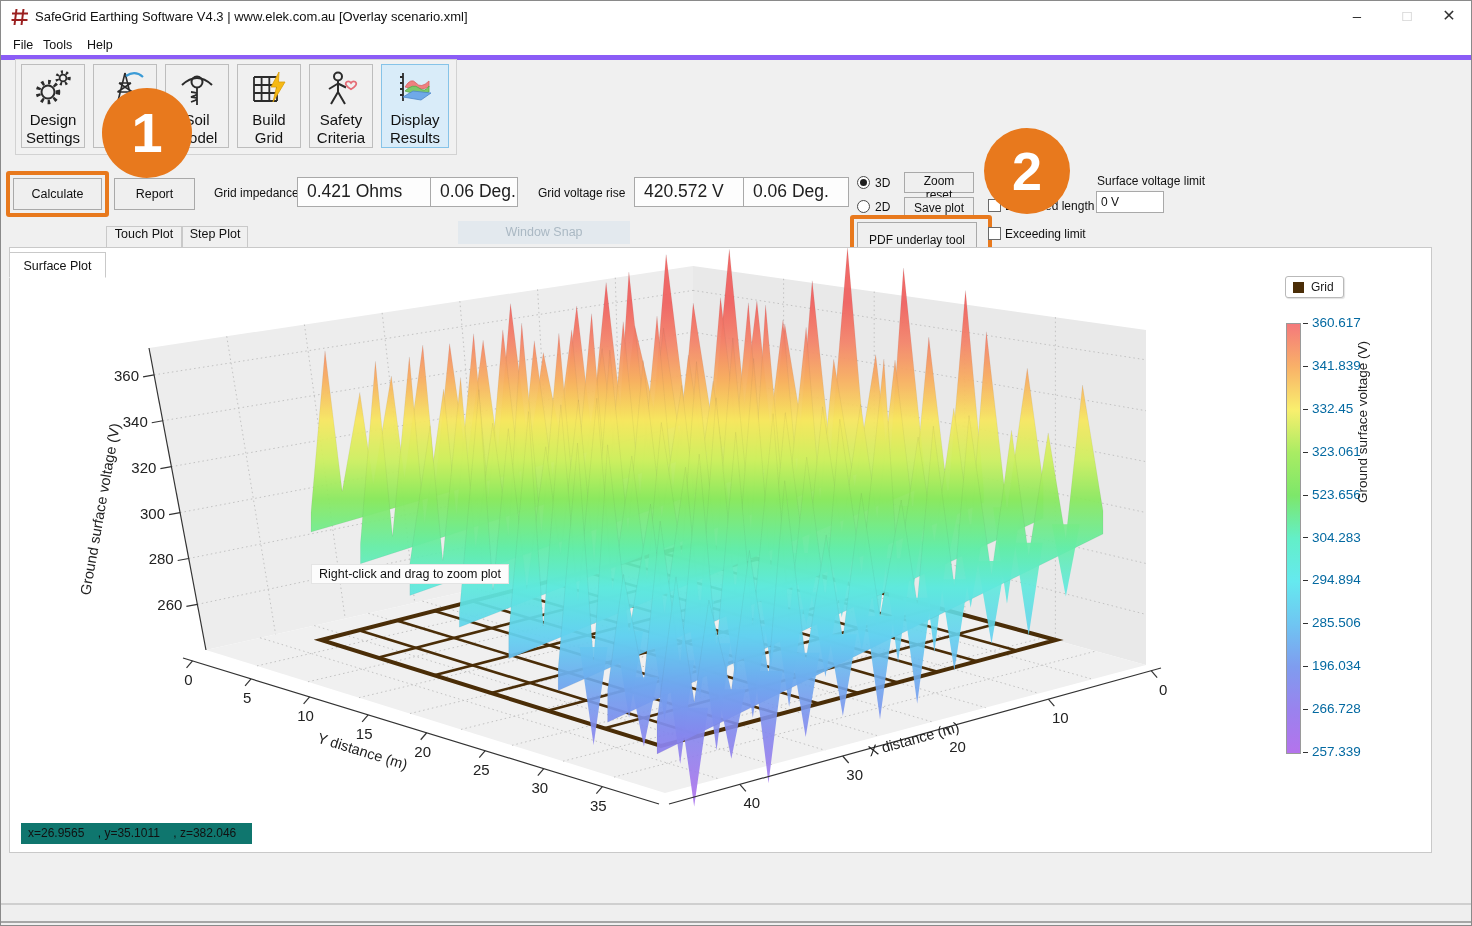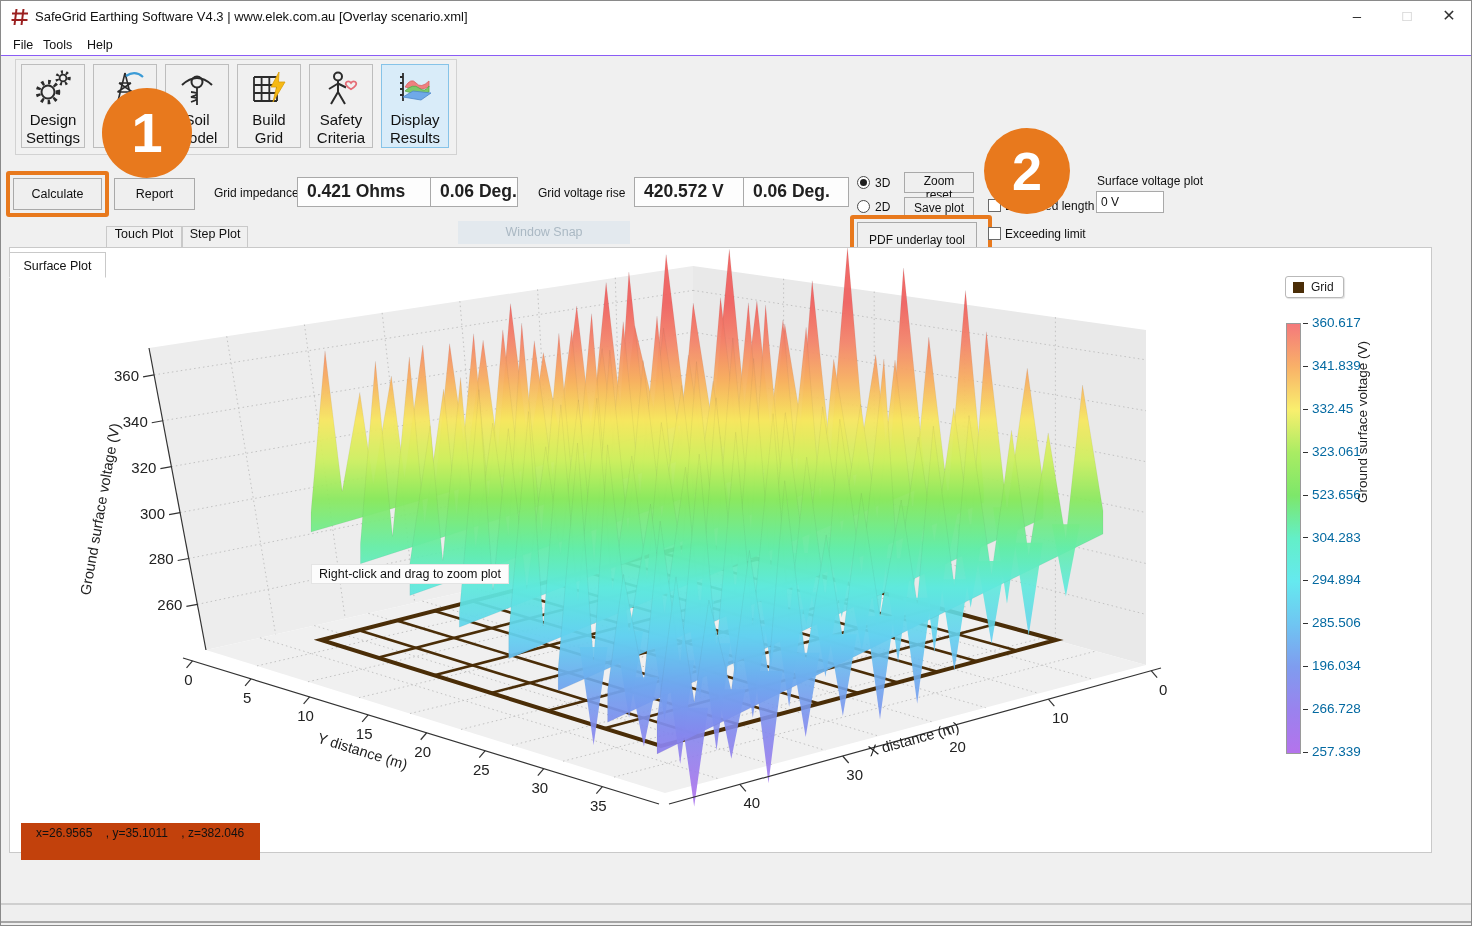--- a/index.html
+++ b/index.html
@@ -5,35 +5,35 @@
   html,body{margin:0;padding:0;background:#444;}
   #window{position:relative;width:1472px;height:926px;background:#f0f0f0;
     font-family:"Liberation Sans",sans-serif;color:#1a1a1a;overflow:hidden;
     border:1px solid #8a8a8a;box-sizing:border-box;}
   .abs{position:absolute;}
   
   #titlebar{position:absolute;left:0;top:0;width:100%;height:32px;background:#ffffff;}
   #title-text{position:absolute;left:34px;top:8px;font-size:13px;color:#111;}
   .winbtn{position:absolute;top:0;width:44px;height:30px;text-align:center;line-height:30px;font-size:15px;color:#333;}
   
-  #menubar{position:absolute;left:0;top:32px;width:100%;height:22px;background:#ffffff;border-bottom:1px solid #8b5cf6;}
+  #menubar{position:absolute;left:0;top:32px;width:100%;height:22px;background:#ffffff;border-bottom:5px solid #8b5cf6;}
   .menu-item{position:absolute;top:3px;font-size:12.5px;color:#111;padding:2px 4px;}
   
   #toolbar-box{position:absolute;left:14px;top:58px;width:440px;height:94px;background:#f1f1f1;border:1px solid #d2d2d2;}
   .tbtn{position:absolute;top:63px;width:64px;height:84px;background:#f0f0f0;border:1px solid #bdbdbd;
     text-align:center;box-sizing:border-box;}
   .tbtn.active{background:#d9ecf9;border:1px solid #86c3e8;}
   .tbtn .ticon{display:block;margin:4px auto 0;width:40px;height:40px;}
   .tbtn .tlabel{display:block;font-size:15px;line-height:18px;white-space:pre-line;color:#111;margin-top:2px;}
   
   .btn{position:absolute;background:#efefef;border:1px solid #a9a9a9;font-size:12.5px;color:#111;
     text-align:center;box-sizing:border-box;font-family:"Liberation Sans",sans-serif;}
   .lbl{position:absolute;font-size:12px;color:#111;white-space:nowrap;}
   .field{position:absolute;background:#fdfdfd;border:1px solid #a9a9a9;box-sizing:border-box;
-    font-size:17.5px;color:#202020;padding:3px 0 0 9px;height:30px;font-weight:bold;}
+    font-size:17.5px;color:#202020;padding:3px 0 0 9px;height:30px;}
   .radio{position:absolute;width:13px;height:13px;border:1px solid #4a4a4a;border-radius:50%;background:#fff;box-sizing:border-box;}
   .radio.sel::after{content:"";position:absolute;left:2px;top:2px;width:7px;height:7px;border-radius:50%;background:#1f1f1f;}
   .chk{position:absolute;width:13px;height:13px;border:1px solid #6a6a6a;background:#fff;box-sizing:border-box;}
   .hl{position:absolute;border:4px solid #E8791D;border-radius:3px;background:transparent;pointer-events:none;}
   .badge{position:absolute;background:#E8791D;border-radius:50%;color:#fff;text-align:center;
     font-weight:bold;z-index:30;}
   input.small-input{position:absolute;border:1px solid #a9a9a9;font-size:12px;padding:2px 4px;
     font-family:"Liberation Sans",sans-serif;box-sizing:border-box;background:#fff;color:#111;}
   
   .tab{position:absolute;font-size:12.5px;color:#111;text-align:center;box-sizing:border-box;}
@@ -48,22 +48,22 @@
     font-size:12.5px;padding:2px 7px;color:#111;z-index:6;}
   #legend-grid{position:absolute;left:1284px;top:275px;height:20px;background:#fff;border:1px solid #b9b9b9;
     border-radius:3px;box-shadow:1px 1px 1px rgba(0,0,0,0.12);font-size:12px;padding:0 9px 0 7px;
     display:flex;align-items:center;gap:7px;z-index:6;}
   #legend-swatch{width:11px;height:11px;background:#4A2D07;display:inline-block;}
   #colorbar{position:absolute;left:1285px;top:322px;width:15px;height:431px;border:1px solid #9a9a9a;box-sizing:border-box;z-index:6;}
   .cbtick{position:absolute;left:1302px;font-size:13.5px;color:#0369a1;white-space:nowrap;z-index:6;}
   .cbtick::before{content:"";display:inline-block;width:5px;height:1px;background:#333;vertical-align:middle;margin-right:4px;}
   #colorbar-label{position:absolute;left:1354px;top:536px;transform:rotate(-90deg);transform-origin:left top;
     font-size:13.5px;color:#222;white-space:nowrap;z-index:6;width:230px;text-align:center;}
-  #coords-status{position:absolute;left:20px;top:822px;width:224px;height:37px;background:#c2410c;
-    font-size:12px;line-height:21px;padding-left:15px;white-space:pre;z-index:6;color:#111;}
+  #coords-status{position:absolute;left:20px;top:822px;width:224px;height:21px;background:#0f766e;
+    font-size:12px;line-height:21px;padding-left:7px;white-space:pre;z-index:6;color:#111;}
   
   #bottom-div{position:absolute;left:0;top:902px;width:100%;height:2px;background:#cfcfcf;}
   #bottom-strip{position:absolute;left:0;top:904px;width:100%;height:18px;background:#efefef;border-bottom:2px solid #a6a6a6;box-sizing:border-box;}
 </style>
 </head>
 <body>
 
 <div id="window">
 
   <div id="titlebar">
@@ -163,21 +163,21 @@
   <button class="btn" style="left:903px;top:171px;width:70px;height:21px;font-size:12px">Zoom reset</button>
   <button class="btn" style="left:903px;top:196px;width:70px;height:21px;font-size:12px">Save plot</button>
   <button class="btn" style="left:856px;top:221px;width:120px;height:36px;font-size:12px">PDF underlay tool</button>
   <div class="hl" style="left:849px;top:214px;width:134px;height:37px"></div>
 
   <span class="chk" style="left:987px;top:198px"></span>
   <span class="lbl" style="left:1004px;top:198px">Exceeded length</span>
   <span class="chk" style="left:987px;top:226px"></span>
   <span class="lbl" style="left:1004px;top:226px">Exceeding limit</span>
 
-  <span class="lbl" style="left:1096px;top:173px">Surface voltage plot</span>
+  <span class="lbl" style="left:1096px;top:173px">Surface voltage limit</span>
   <input class="small-input" style="left: 1095px; top: 190px; width: 68px; height: 22px;" value="0 V">
 
   <div class="badge" style="left:101px;top:87px;width:90px;height:90px;font-size:56px;line-height:90px">1</div>
   <div class="badge" style="left:983px;top:127px;width:86px;height:86px;font-size:54px;line-height:86px">2</div>
 
   <div id="ghost-snap">Window Snap</div>
   <div class="tab active" style="left:8px;width:97px">Surface Plot</div>
   <div class="tab inactive" style="left:105px;width:76px">Touch Plot</div>
   <div class="tab inactive" style="left:181px;width:66px">Step Plot</div>
 

